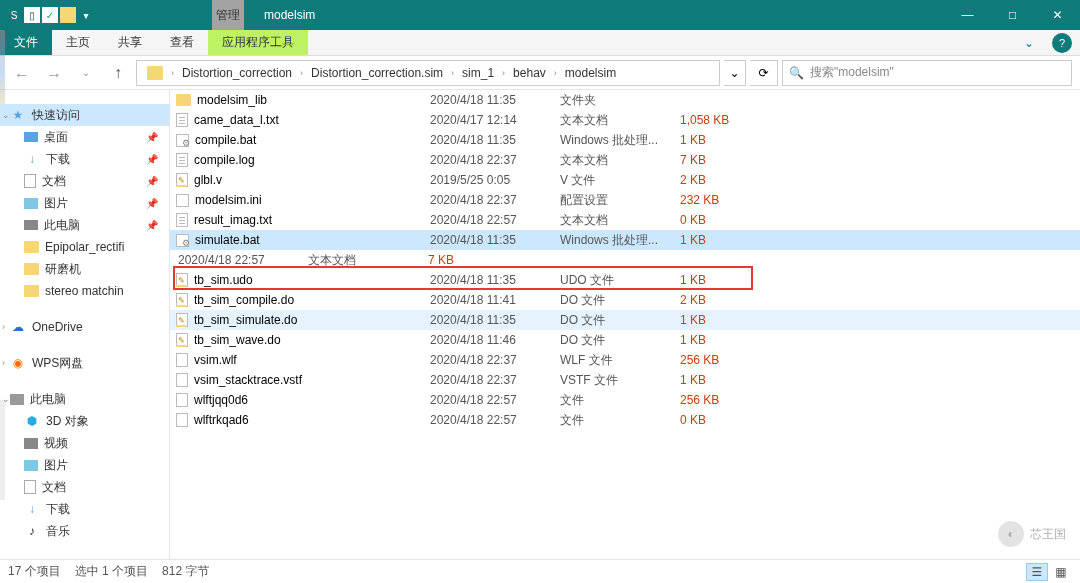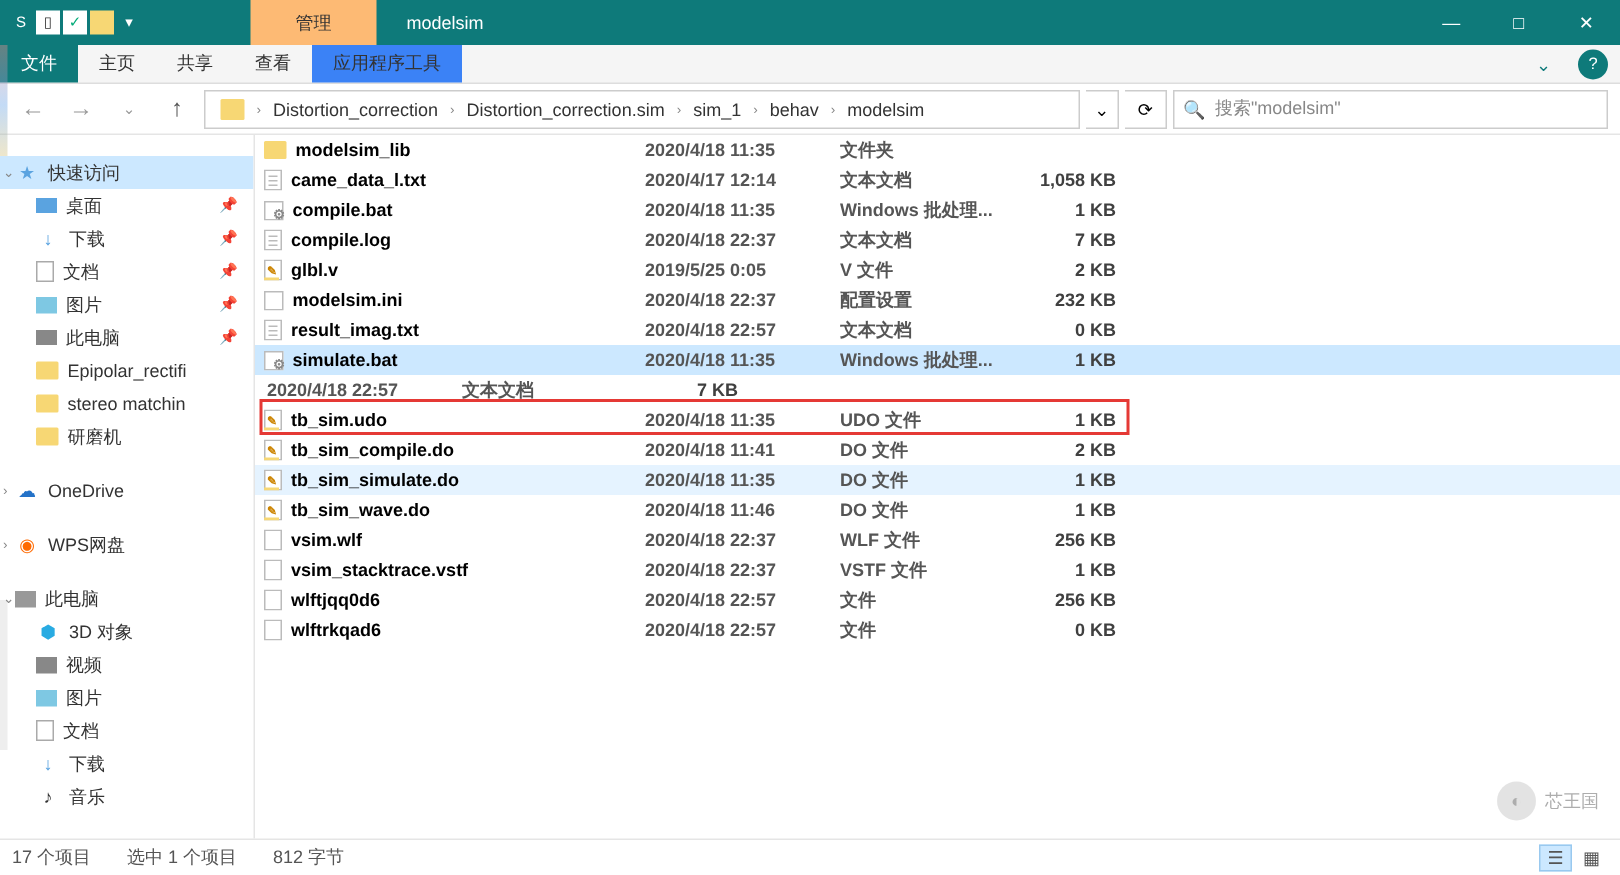--- a/index.html
+++ b/index.html
@@ -2,30 +2,30 @@
 <html><head>
 <meta charset="utf-8">
 <style>
 * { margin: 0; padding: 0; box-sizing: border-box; font-family: "Microsoft YaHei", "Segoe UI", sans-serif; font-size: 12px; }
 body { background: #fff; width: 1080px; height: 583px; overflow: hidden; position: relative; }
 
 
 .titlebar { height: 30px; background: #0e7a7a; display: flex; align-items: center; color: #fff; }
 .titlebar .sys-icons { display: flex; gap: 2px; padding: 0 6px; }
 .titlebar .sys-icons .ic { width: 16px; height: 16px; display: flex; align-items: center; justify-content: center; font-size: 10px; }
-.titlebar .tab-manage { background: #fdba74; color: #333; padding: 4px 30px; height: 100%; display: flex; align-items: center; margin-left: 67px; }
+.titlebar .tab-manage { background: #a3a3a3; color: #333; padding: 4px 4px; height: 100%; display: flex; align-items: center; margin-left: 112px; }
 .titlebar .tab-path { color: #fff; padding: 0 20px; }
 .titlebar .win-controls { margin-left: auto; display: flex; }
 .titlebar .win-controls .wc { width: 45px; height: 30px; display: flex; align-items: center; justify-content: center; color: #fff; }
 
 
 .ribbon { height: 26px; background: #f5f5f5; border-bottom: 1px solid #ddd; display: flex; align-items: stretch; }
 .ribbon .rt { padding: 0 14px; display: flex; align-items: center; color: #333; cursor: pointer; }
 .ribbon .rt.file { background: #0e7a7a; color: #fff; }
-.ribbon .rt.active { background: #3b82f6; }
+.ribbon .rt.active { background: #bef264; }
 .ribbon .spacer { flex: 1; }
 .ribbon .chev { padding: 0 10px; display: flex; align-items: center; color: #0e7a7a; }
 .ribbon .help { width: 20px; height: 20px; border-radius: 50%; background: #0e7a7a; color: #fff; display: flex; align-items: center; justify-content: center; margin: 3px 8px; font-size: 11px; }
 
 
 .addrbar { height: 34px; display: flex; align-items: center; padding: 4px 8px; gap: 4px; border-bottom: 1px solid #e5e5e5; }
 .addrbar .navbtn { width: 28px; height: 28px; display: flex; align-items: center; justify-content: center; color: #999; font-size: 16px; }
 .addrbar .navbtn.en { color: #555; }
 .breadcrumb { flex: 1; height: 26px; border: 1px solid #ccc; display: flex; align-items: center; padding: 0 4px; background: #fff; }
 .breadcrumb .bcitem { padding: 0 6px; color: #333; display: flex; align-items: center; gap: 6px; }
@@ -65,46 +65,46 @@
 
 .filepane { flex: 1; overflow: auto; }
 .colhead { display: flex; border-bottom: 1px solid #e5e5e5; height: 26px; align-items: center; color: #555; }
 .colhead .ch { padding: 0 8px; border-right: 1px solid transparent; }
 .ch.name { width: 252px; padding-left: 12px; }
 .ch.date { width: 130px; }
 .ch.type { width: 120px; }
 .ch.size { width: 80px; text-align: right; }
 .ch .sortgrip { margin-left: 4px; color: #bbb; font-size: 8px; }
 
-.row { display: flex; align-items: center; height: 20px; padding-left: 0; font-weight: bold; }
+.row { display: flex; align-items: center; height: 20px; padding-left: 0; }
 .row.sel { background: #cce8ff; }
 .row.hl { background: #e5f3ff; }
 .row .c { padding: 0 8px; white-space: nowrap; overflow: hidden; text-overflow: ellipsis; }
 .row .c.name { width: 252px; display: flex; align-items: center; gap: 6px; padding-left: 6px; }
 .row .c.date { width: 130px; color: #555; }
 .row .c.type { width: 120px; color: #555; }
-.row .c.size { width: 80px; text-align: right; color: #404040; }
+.row .c.size { width: 80px; color: #c2410c; }
 .row .fic { width: 16px; height: 16px; display: inline-flex; align-items: center; justify-content: center; flex-shrink: 0; }
 .fic.folder { background: #f7d774; width: 15px; height: 12px; border-radius: 1px; }
 .fic.txt { background: #fff; border: 1px solid #bbb; width: 12px; height: 14px; position: relative; }
 .fic.txt::after { content: ""; position: absolute; top: 3px; left: 2px; right: 2px; height: 1px; background: #bbb; box-shadow: 0 3px 0 #bbb, 0 6px 0 #bbb; }
 .fic.bat { background: #fff; border: 1px solid #bbb; width: 13px; height: 13px; position: relative; }
 .fic.bat::after { content: "⚙"; font-size: 9px; position: absolute; bottom: -2px; right: -2px; color: #888; }
 .fic.ini { background: #fff; border: 1px solid #bbb; width: 13px; height: 13px; }
 .fic.v, .fic.do, .fic.udo { background: #fff; border: 1px solid #bbb; width: 12px; height: 14px; position: relative; }
 .fic.v::before, .fic.do::before, .fic.udo::before { content: ""; position: absolute; width: 10px; height: 2px; bottom: -1px; left: -1px; background: #f7d774; }
 .fic.v::after { content: "✎"; font-size: 8px; position: absolute; left: 1px; top: 2px; color: #cc8400; }
 .fic.do::after, .fic.udo::after { content: "✎"; font-size: 8px; position: absolute; left: 1px; top: 2px; color: #cc8400; }
 .fic.file { background: #fff; border: 1px solid #bbb; width: 12px; height: 14px; }
 
 
 .redbox { position: absolute; border: 2px solid #e53935; pointer-events: none; }
 
 
-.statusbar { height: 24px; border-top: 1px solid #e5e5e5; display: flex; align-items: center; padding: 0 8px; gap: 24px; color: #555; font-size: 12px; }
+.statusbar { height: 24px; border-top: 1px solid #e5e5e5; display: flex; align-items: center; padding: 0 8px; gap: 14px; color: #555; font-size: 12px; }
 .statusbar .viewbtns { margin-left: auto; display: flex; gap: 2px; }
 .statusbar .vb { width: 22px; height: 18px; border: 1px solid transparent; display: flex; align-items: center; justify-content: center; }
 .statusbar .vb.active { background: #cce8ff; border-color: #99c9ef; }
 
 
 .watermark { position: absolute; right: 14px; bottom: 36px; color: #999; font-size: 14px; display: flex; align-items: center; gap: 6px; opacity: 0.8; }
 .watermark .wm-ic { width: 26px; height: 26px; border-radius: 50%; background: #ddd; display: flex; align-items: center; justify-content: center; }
 
 .left-colorstrip { position: absolute; left: 0; top: 30px; width: 5px; height: 80px; background: linear-gradient(#e89090, #6aa5e8, #e8c76a); opacity: 0.4; }
 .left-bottom-strip { position: absolute; left: 0; top: 400px; width: 5px; height: 100px; background: #eee; }
@@ -204,25 +204,25 @@
           <span class="ic pc"></span>
           <span>此电脑</span>
           <span class="pin">📌</span>
         </div>
       <div class="nitem">
           <span class="ic folder"></span>
           <span>Epipolar_rectifi</span>
         </div>
       <div class="nitem">
           <span class="ic folder"></span>
+          <span>研磨机</span>
+        </div>
+      <div class="nitem">
+          <span class="ic folder"></span>
           <span>stereo matchin</span>
-        </div>
-      <div class="nitem">
-          <span class="ic folder"></span>
-          <span>研磨机</span>
         </div>
     </div>
     <div class="group">
       <div class="nitem head">
           <span class="arrow">›</span>
           <span class="ic cloud">☁</span>
           <span>OneDrive</span>
         </div>
     </div>
     <div class="group">

